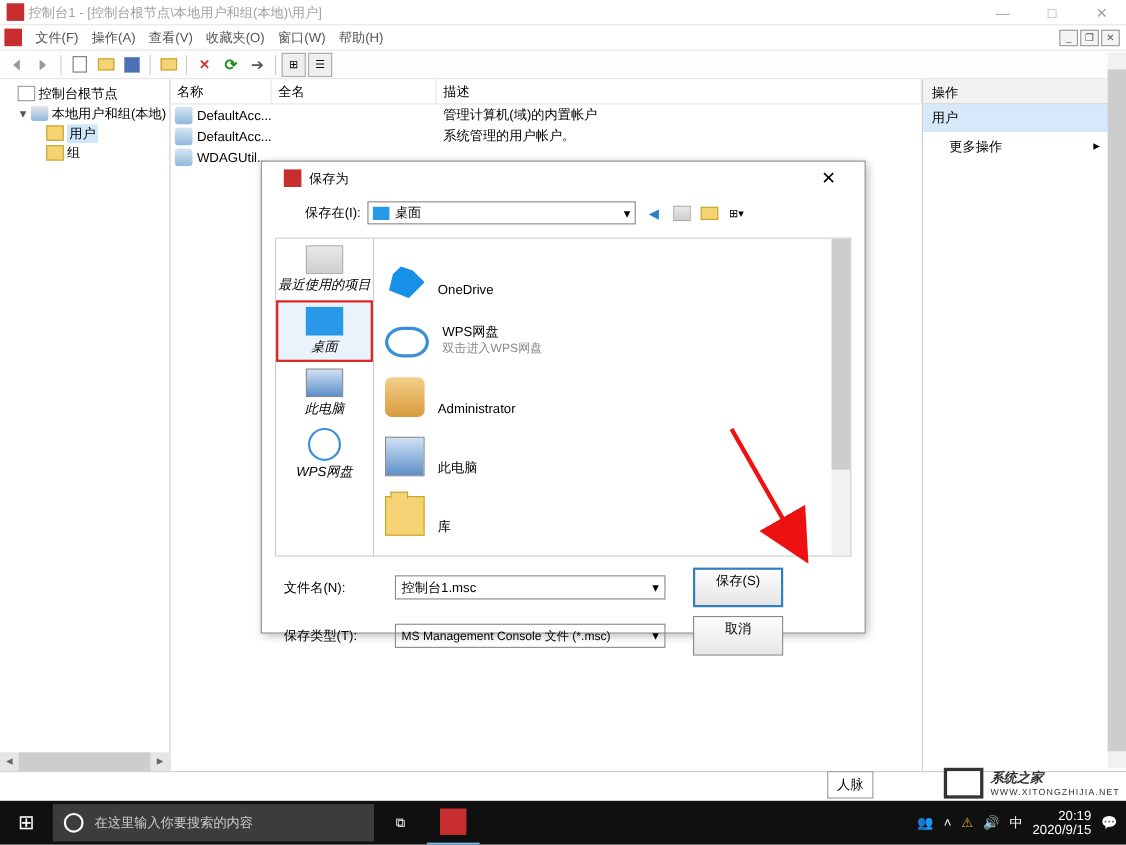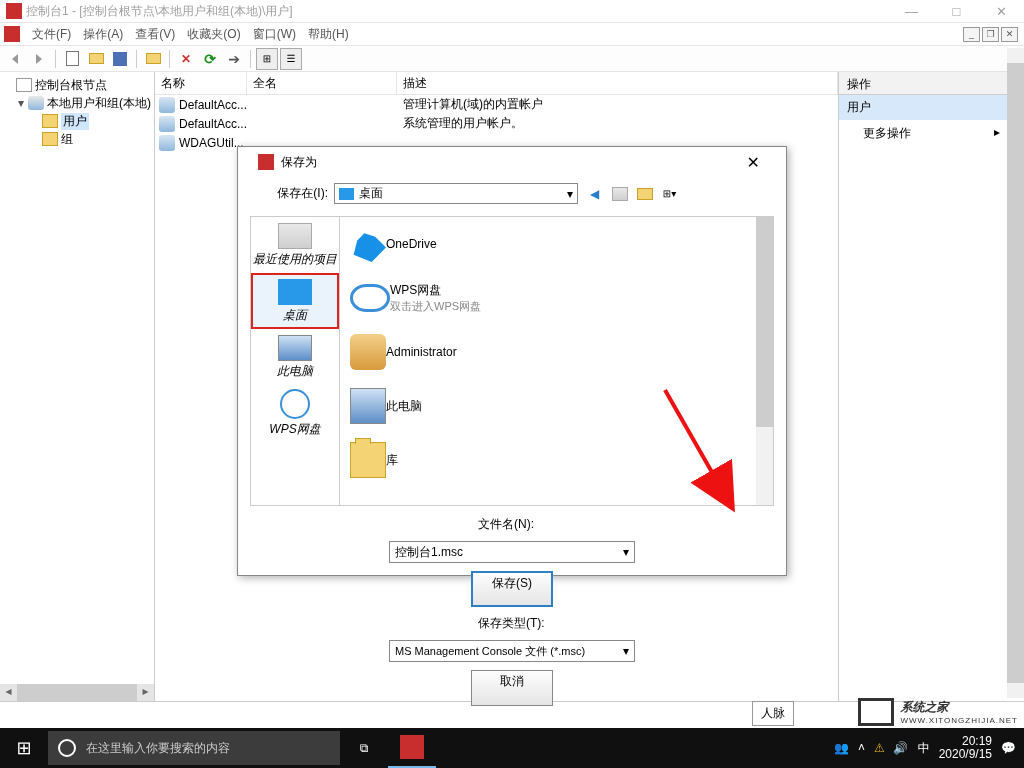--- a/index.html
+++ b/index.html
@@ -78,34 +78,34 @@
 .ds-item{height:56px;display:flex;flex-direction:column;align-items:center;justify-content:center;gap:2px;font-size:11px;}
 .ds-item.sel{border:2px solid #d22;background:#eaf3fb;}
 .ds-ico{width:34px;height:26px;}
 .ds-recent{background:linear-gradient(#e8e8e8,#cfcfcf);border:1px solid #aaa;}
 .ds-desk{background:#2898e8;}
 .ds-doc{background:#fff;border:1px solid #aaa;position:relative;}
 .ds-doc::after{content:"";position:absolute;top:4px;left:4px;right:4px;height:2px;background:#6aa0d8;box-shadow:0 4px #6aa0d8,0 8px #6aa0d8;}
 .ds-pc{background:linear-gradient(#cfe1f4,#5d8fc8);border:1px solid #888;}
 .ds-wps{background:#fff;border-radius:50%;border:2px solid #3a8fd8; width:30px;height:30px;}
 .dlg-files{flex:1;border-top:1px solid #ccc;border-right:1px solid #ccc;border-bottom:1px solid #ccc;position:relative;overflow:hidden;}
-.df-row{display:flex;align-items:center;height:54px;padding:0 10px;gap:0;}
+.df-row{display:flex;align-items:flex-end;height:54px;padding:0 10px;gap:12px;}
 .df-ico{width:36px;height:36px;}
 .df-od{background:#1791e8;clip-path:polygon(20% 40%,40% 20%,70% 30%,100% 60%,60% 100%,10% 80%);}
 .df-cloud{border:3px solid #3a8fd8;border-radius:50%/60%;width:40px;height:28px;}
 .df-user{background:linear-gradient(#f3d08a,#d89a3c);border-radius:6px;}
 .df-pc{background:linear-gradient(#cfe1f4,#5d8fc8);border:1px solid #888;}
 .df-lib{background:#f3d373;border:1px solid #c9a227;position:relative;}
 .df-lib::before{content:"";position:absolute;top:-5px;left:4px;width:14px;height:5px;background:#f3d373;border:1px solid #c9a227;border-bottom:none;}
 .df-txt{line-height:16px;}
 .df-txt .sub{color:#888;font-size:11px;}
 .df-scroll{position:absolute;right:0;top:0;bottom:0;width:17px;background:#f1f1f1;}
 .df-scroll .thumb{background:#cdcdcd;height:210px;margin-top:0;}
 .dlg-bot{padding-top:10px;}
-.db-row{display:flex;align-items:center;gap:8px;margin-bottom:8px;flex-direction:column;}
+.db-row{display:flex;align-items:center;gap:25px;margin-bottom:8px;}
 .db-row .lbl{width:84px;text-align:left;padding-left:8px;}
 .db-row .inp{width:246px;height:22px;border:1px solid #888;padding:0 5px;display:flex;align-items:center;font-family:SimSun,serif;}
 .db-row .inp .car{margin-left:auto;}
 .db-row .btn{width:82px;height:36px;border:1px solid #888;background:linear-gradient(#fdfdfd,#e5e5e5);text-align:center;line-height:21px;}
 .db-row .btn.save{border:2px solid #2f7fc4;}
 .arrow-annot{position:absolute;left:657px;top:382px;width:100px;height:140px;pointer-events:none;z-index:5;}
 .arrow-annot svg{width:100%;height:100%;}
 </style>
 </head>
 <body>

